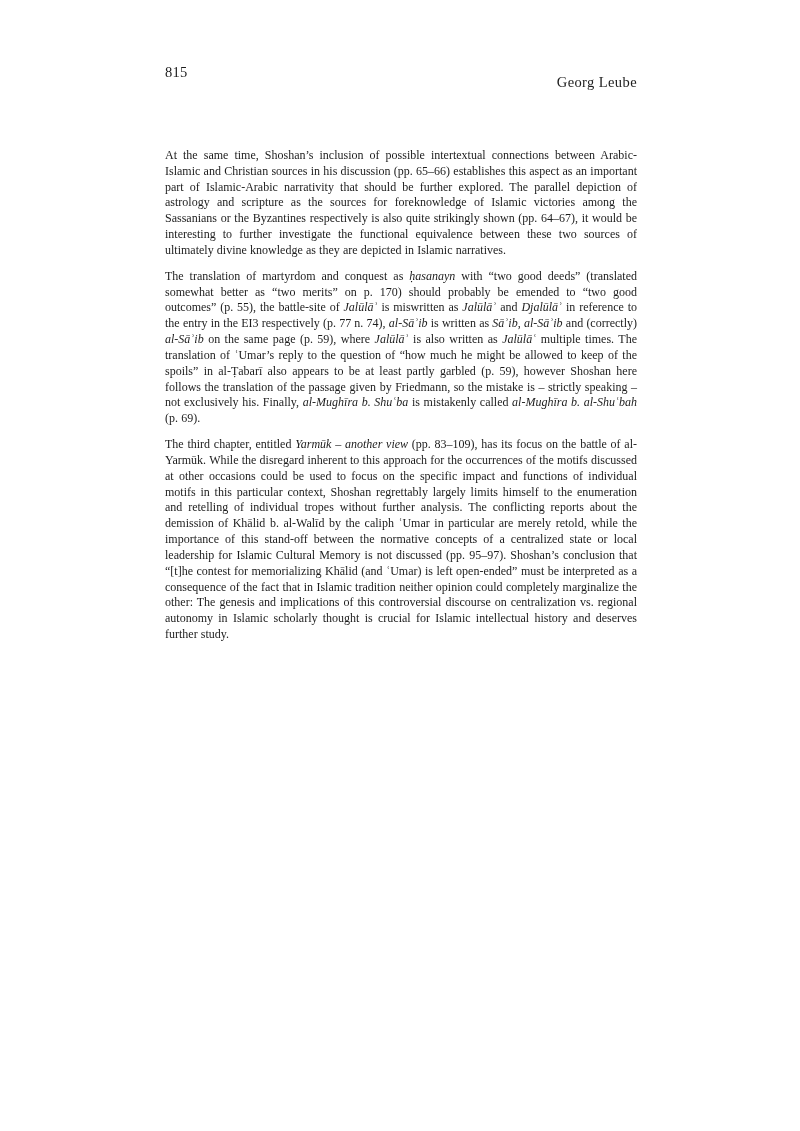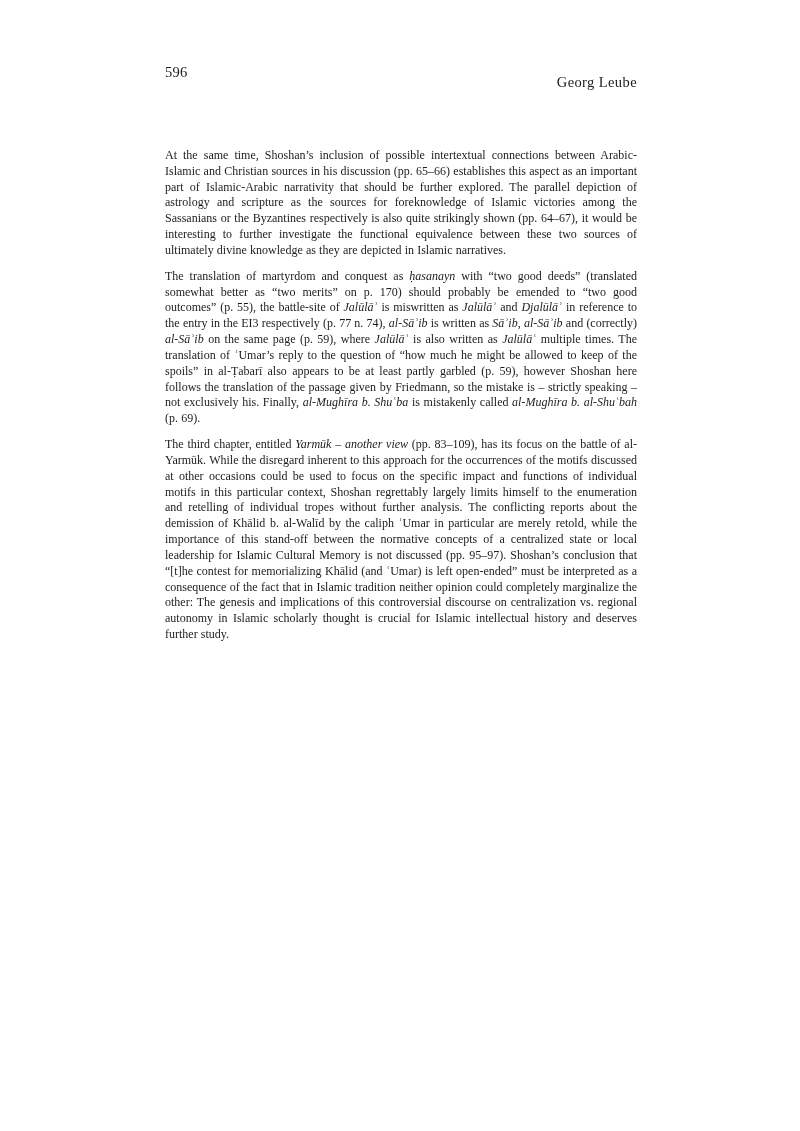--- a/index.html
+++ b/index.html
@@ -54,21 +54,21 @@
   .article-body em {
     font-style: italic;
   }
 </style>
 </head>
 <body>
 
 <div class="page">
   <div class="content">
     <header class="page-header">
-      <div class="page-number">596</div>
+      <div class="page-number">815</div>
       <div class="running-title">Georg Leube</div>
     </header>
     <main class="article-body">
         <p><span>At the same time, Shoshan’s inclusion of possible intertextual connections between Arabic-Islamic and Christian sources in his discussion (pp. 65–66) establishes this aspect as an important part of Islamic-Arabic narrativity that should be further explored. The parallel depiction of astrology and scripture as the sources for foreknowledge of Islamic victories among the Sassanians or the Byzantines respectively is also quite strikingly shown (pp. 64–67), it would be interesting to further investigate the functional equivalence between these two sources of ultimately divine knowledge as they are depicted in Islamic narratives.</span></p>
         <p><span>The translation of martyrdom and conquest as </span><em>ḥasanayn</em><span> with “two good deeds” (translated somewhat better as “two merits” on p. 170) should probably be emended to “two good outcomes” (p. 55), the battle-site of </span><em>Jalūlāʾ</em><span> is miswritten as </span><em>Jalūlāʾ</em><span> and </span><em>Djalūlāʾ</em><span> in reference to the entry in the EI3 respectively (p. 77 n. 74), </span><em>al-Sāʾib</em><span> is written as </span><em>Sāʾib</em><span>, </span><em>al-Sāʾib</em><span> and (correctly) </span><em>al-Sāʾib</em><span> on the same page (p. 59), where </span><em>Jalūlāʾ</em><span> is also written as </span><em>Jalūlāʿ</em><span> multiple times. The translation of ʿUmar’s reply to the question of “how much he might be allowed to keep of the spoils” in al-Ṭabarī also appears to be at least partly garbled (p. 59), however Shoshan here follows the translation of the passage given by Friedmann, so the mistake is – strictly speaking – not exclusively his. Finally, </span><em>al-Mughīra b. Shuʿba</em><span> is mistakenly called </span><em>al-Mughīra b. al-Shuʿbah</em><span> (p. 69).</span></p>
         <p><span>The third chapter, entitled </span><em>Yarmūk – another view</em><span> (pp. 83–109), has its focus on the battle of al-Yarmūk. While the disregard inherent to this approach for the occurrences of the motifs discussed at other occasions could be used to focus on the specific impact and functions of individual motifs in this particular context, Shoshan regrettably largely limits himself to the enumeration and retelling of individual tropes without further analysis. The conflicting reports about the demission of Khālid b. al-Walīd by the caliph ʿUmar in particular are merely retold, while the importance of this stand-off between the normative concepts of a centralized state or local leadership for Islamic Cultural Memory is not discussed (pp. 95–97). Shoshan’s conclusion that “[t]he contest for memorializing Khālid (and ʿUmar) is left open-ended” must be interpreted as a consequence of the fact that in Islamic tradition neither opinion could completely marginalize the other: The genesis and implications of this controversial discourse on centralization vs. regional autonomy in Islamic scholarly thought is crucial for Islamic intellectual history and deserves further study.</span></p>
       </main>
   </div>
 </div>
 

